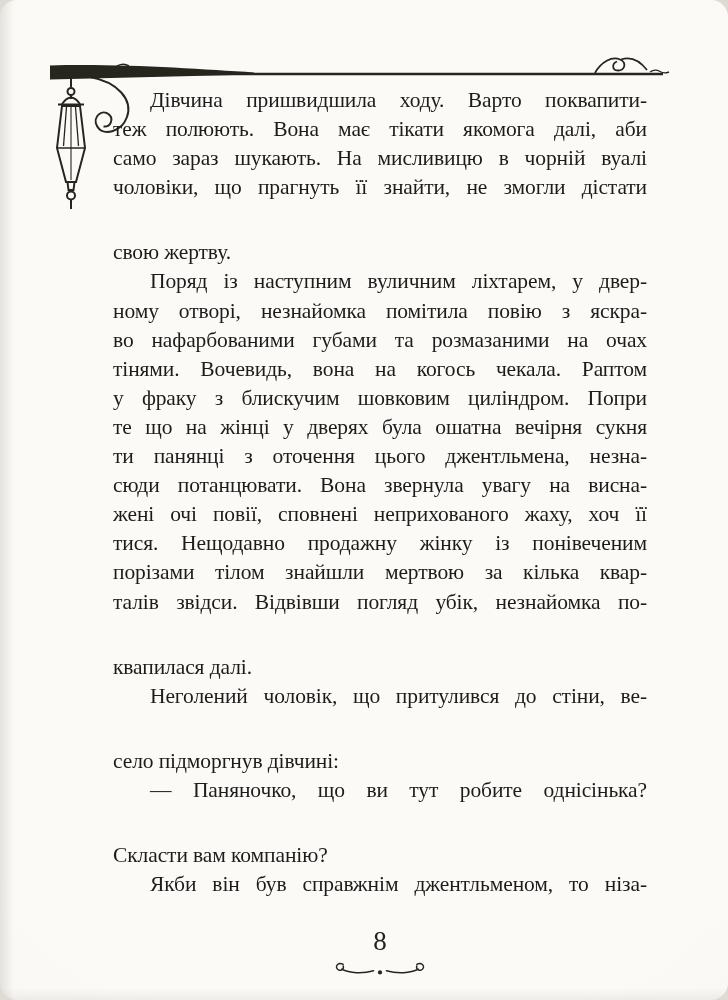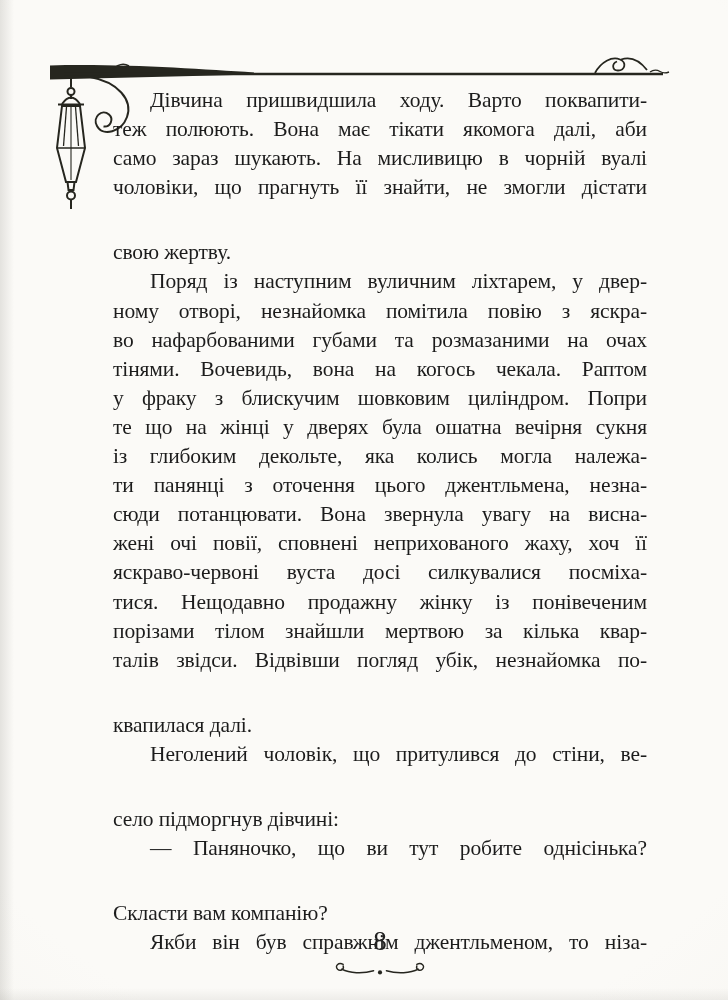--- a/index.html
+++ b/index.html
@@ -11,20 +11,21 @@
   }
   .page {
     position: relative;
     width: 728px;
     height: 1000px;
     margin: 0 auto;
     background:
       radial-gradient(ellipse 120% 100% at 50% 45%, #fbfaf7 60%, #f3f1ec 100%);
     color: #1e1e1e;
     overflow: hidden;
+    border-radius: 17px;
   }
   
   .page::before {
     content: "";
     position: absolute;
     left: 0; top: 0; bottom: 0;
     width: 14px;
     background: linear-gradient(90deg, rgba(120,118,110,0.18), rgba(120,118,110,0));
     pointer-events: none;
   }
@@ -126,25 +127,23 @@
       <div class="line">теж полюють. Вона має тікати якомога далі, аби</div>
       <div class="line">само зараз шукають. На мисливицю в чорній вуалі</div>
       <div class="line">чоловіки, що прагнуть її знайти, не змогли дістати</div>
       <div class="line lastline">свою жертву.</div>
       <div class="line first">Поряд із наступним вуличним ліхтарем, у двер-</div>
       <div class="line">ному отворі, незнайомка помітила повію з яскра-</div>
       <div class="line">во нафарбованими губами та розмазаними на очах</div>
       <div class="line">тінями. Вочевидь, вона на когось чекала. Раптом</div>
       <div class="line">у фраку з блискучим шовковим циліндром. Попри</div>
       <div class="line">те що на жінці у дверях була ошатна вечірня сукня</div>
-      <div class="line">із глибоким декольте, яка колись могла належа-</div>
       <div class="line">ти панянці з оточення цього джентльмена, незна-</div>
       <div class="line">сюди потанцювати. Вона звернула увагу на висна-</div>
       <div class="line">жені очі повії, сповнені неприхованого жаху, хоч її</div>
-      <div class="line">яскраво-червоні вуста досі силкувалися посміха-</div>
       <div class="line">тися. Нещодавно продажну жінку із понівеченим</div>
       <div class="line">порізами тілом знайшли мертвою за кілька квар-</div>
       <div class="line">талів звідси. Відвівши погляд убік, незнайомка по-</div>
       <div class="line lastline">квапилася далі.</div>
       <div class="line first">Неголений чоловік, що притулився до стіни, ве-</div>
       <div class="line lastline">село підморгнув дівчині:</div>
       <div class="line first">— Паняночко, що ви тут робите однісінька?</div>
       <div class="line lastline">Скласти вам компанію?</div>
       <div class="line first">Якби він був справжнім джентльменом, то ніза-</div>
     </div>

